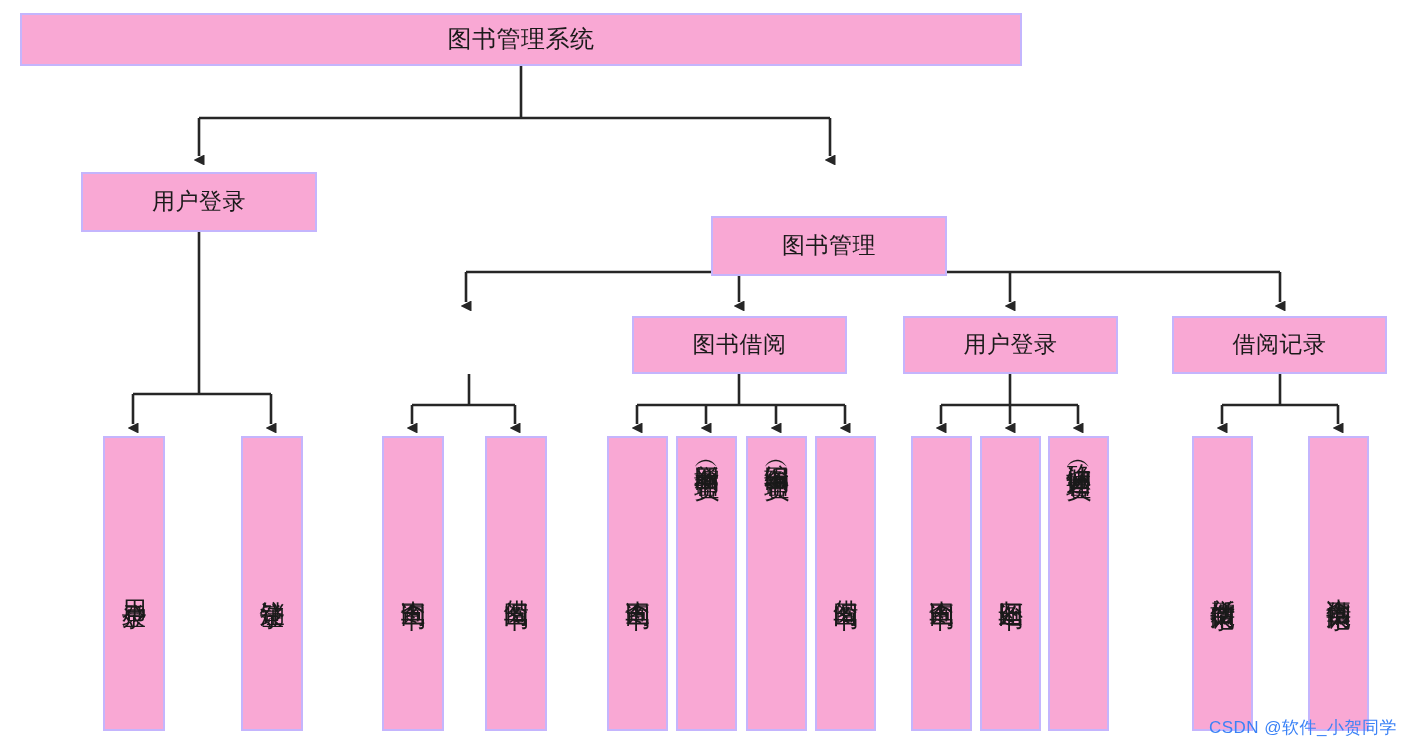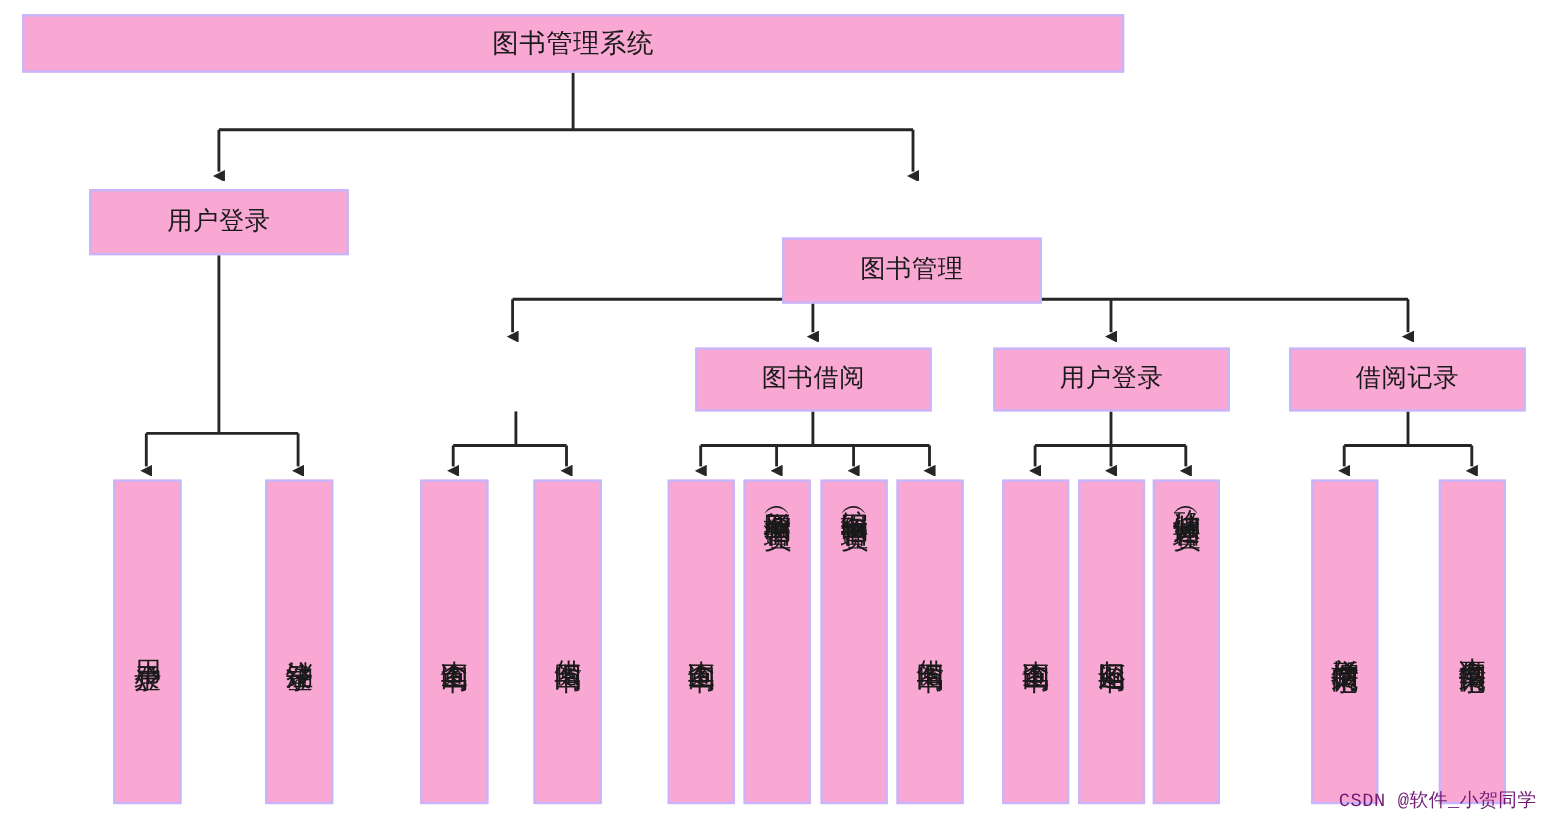--- a/index.html
+++ b/index.html
@@ -68,24 +68,24 @@
   }
   .node.vert.centered {
     align-items: center;
     padding-top: 0;
   }
   #watermark {
     position: absolute;
     right: 8px;
     bottom: 8px;
     font-size: 17px;
-    color: #701a75;
+    color: #3b82f6;
     letter-spacing: 0.5px;
     white-space: nowrap;
-    font-family: Liberation Mono, monospace;
+    font-family: Liberation Sans, sans-serif;
   }
 </style>
 </head>
 <body>
 
 <div id="diagram-root">
 
   <svg class="connector-layer" viewBox="0 0 1405 747">
     <defs>
       <marker id="arrowhead" markerWidth="10" markerHeight="11" refX="1.5" refY="5.5" orient="auto" markerUnits="userSpaceOnUse">

